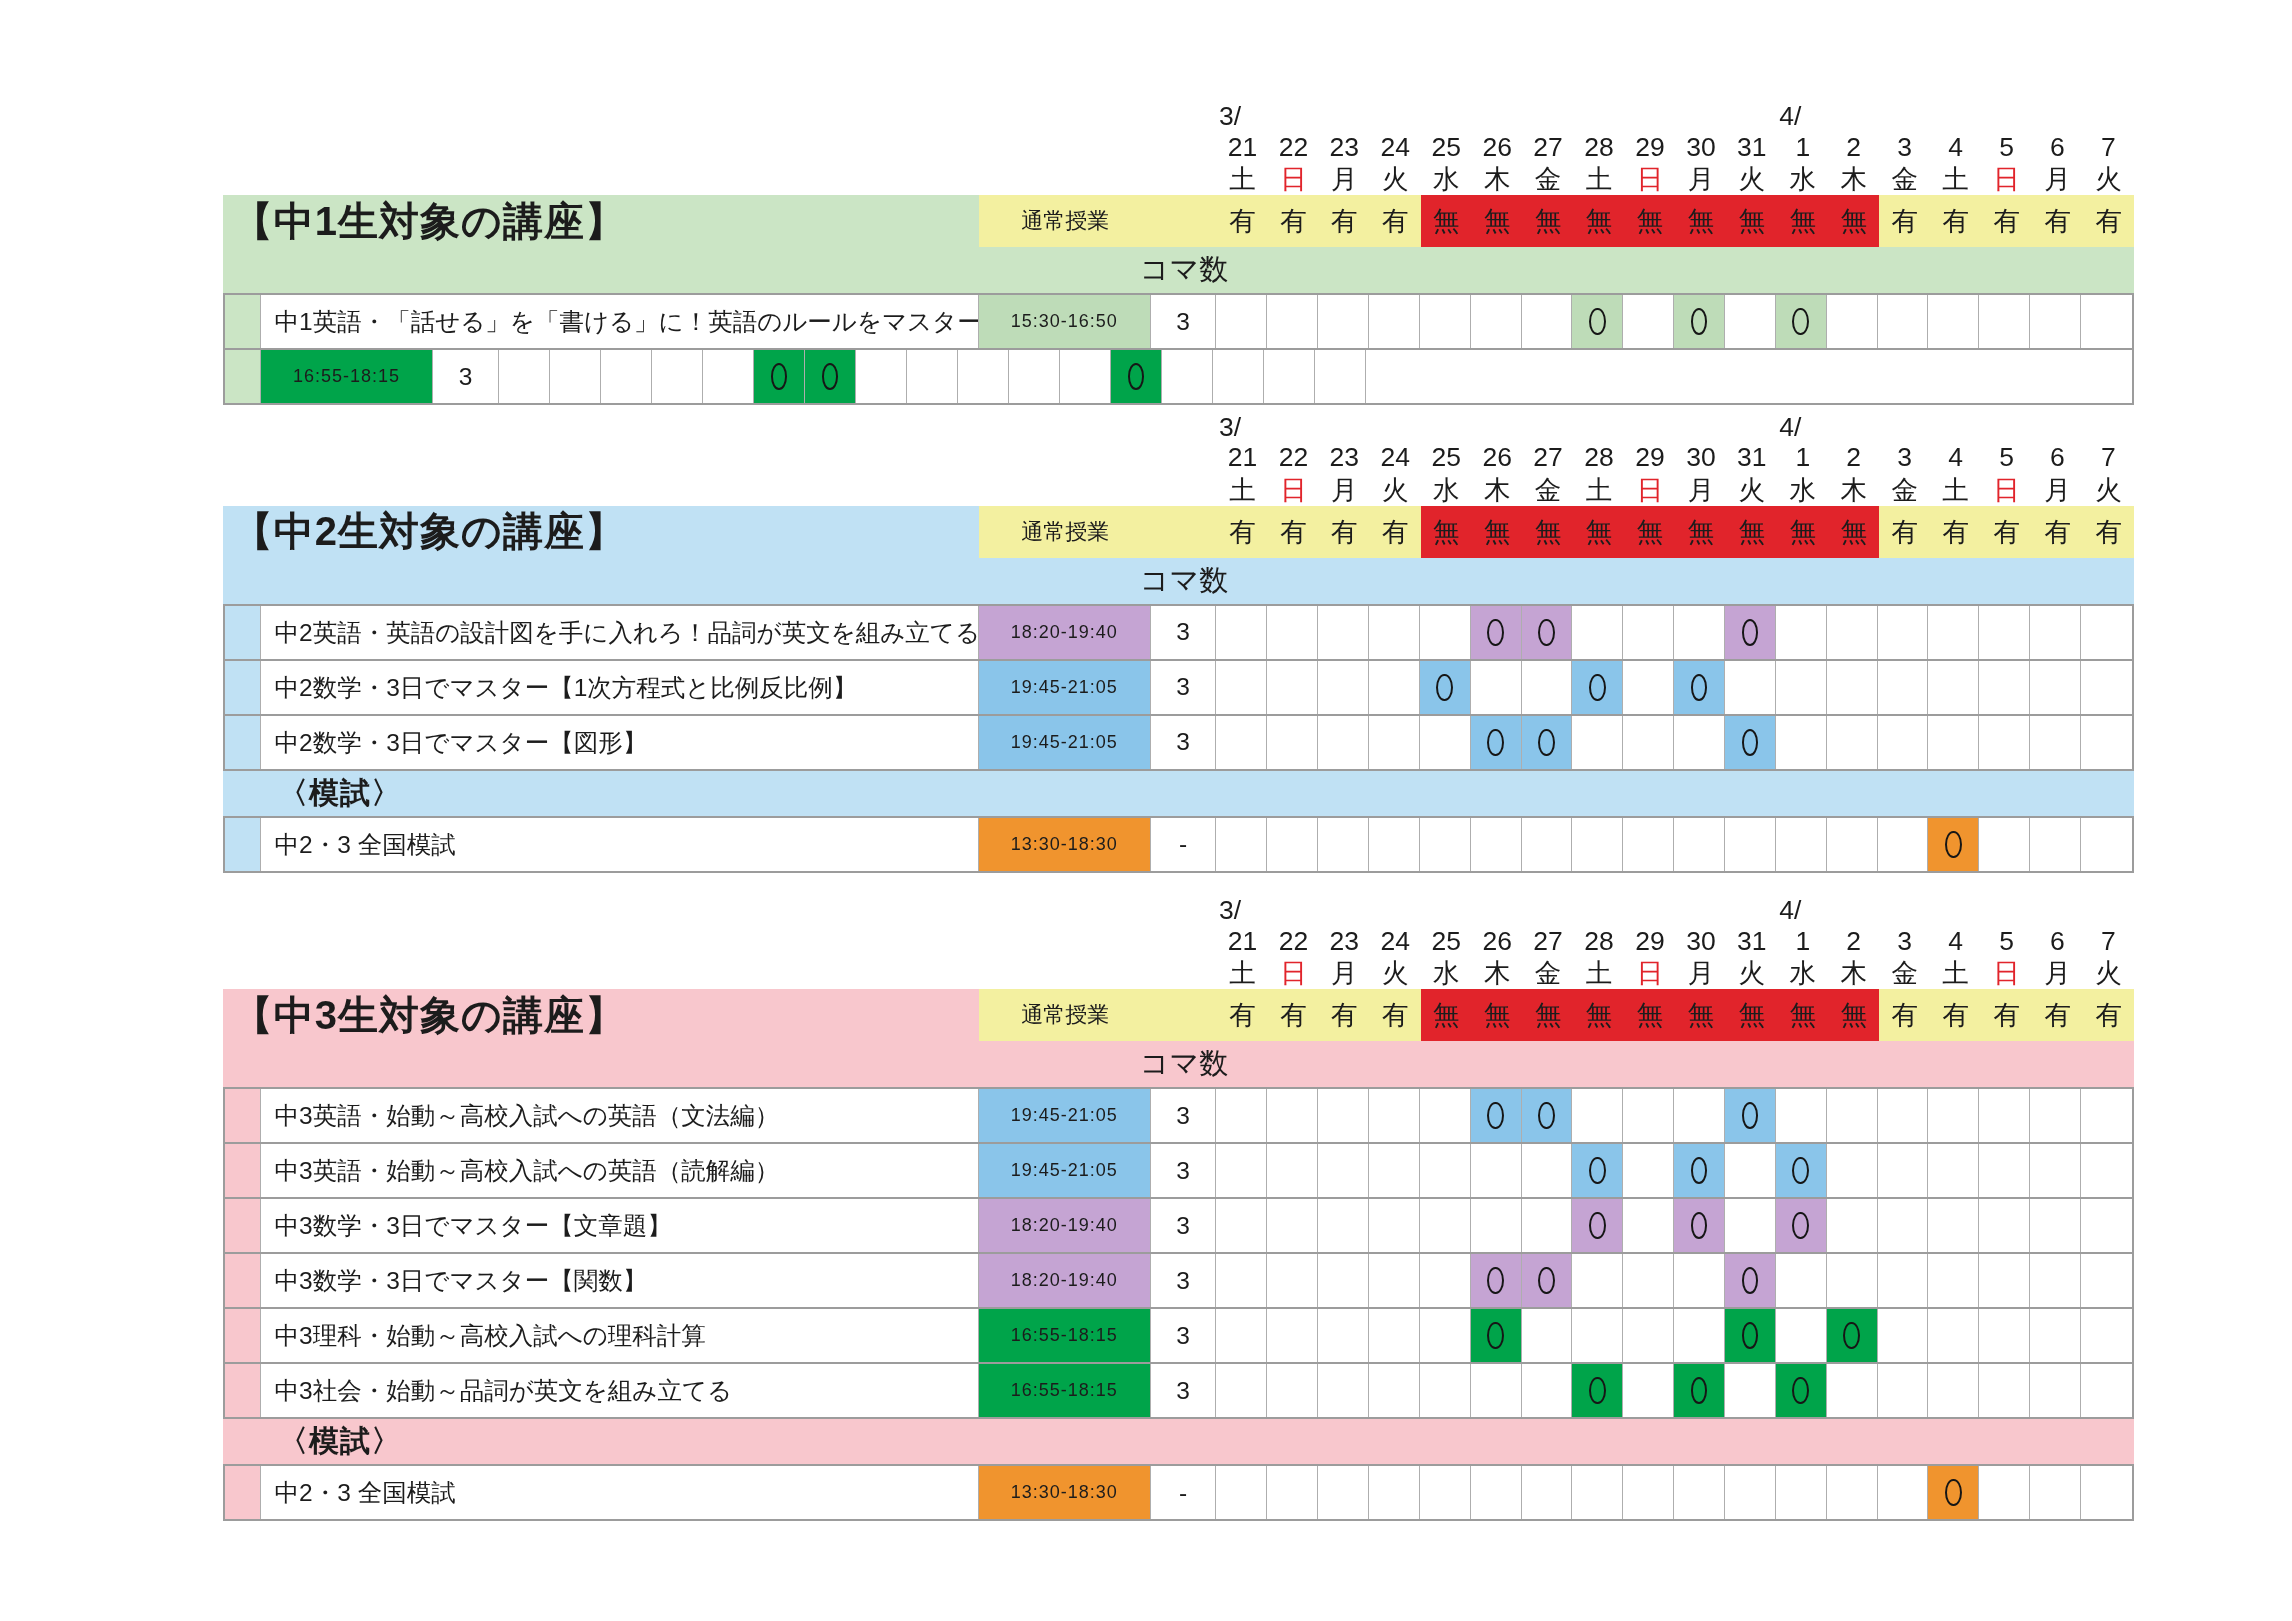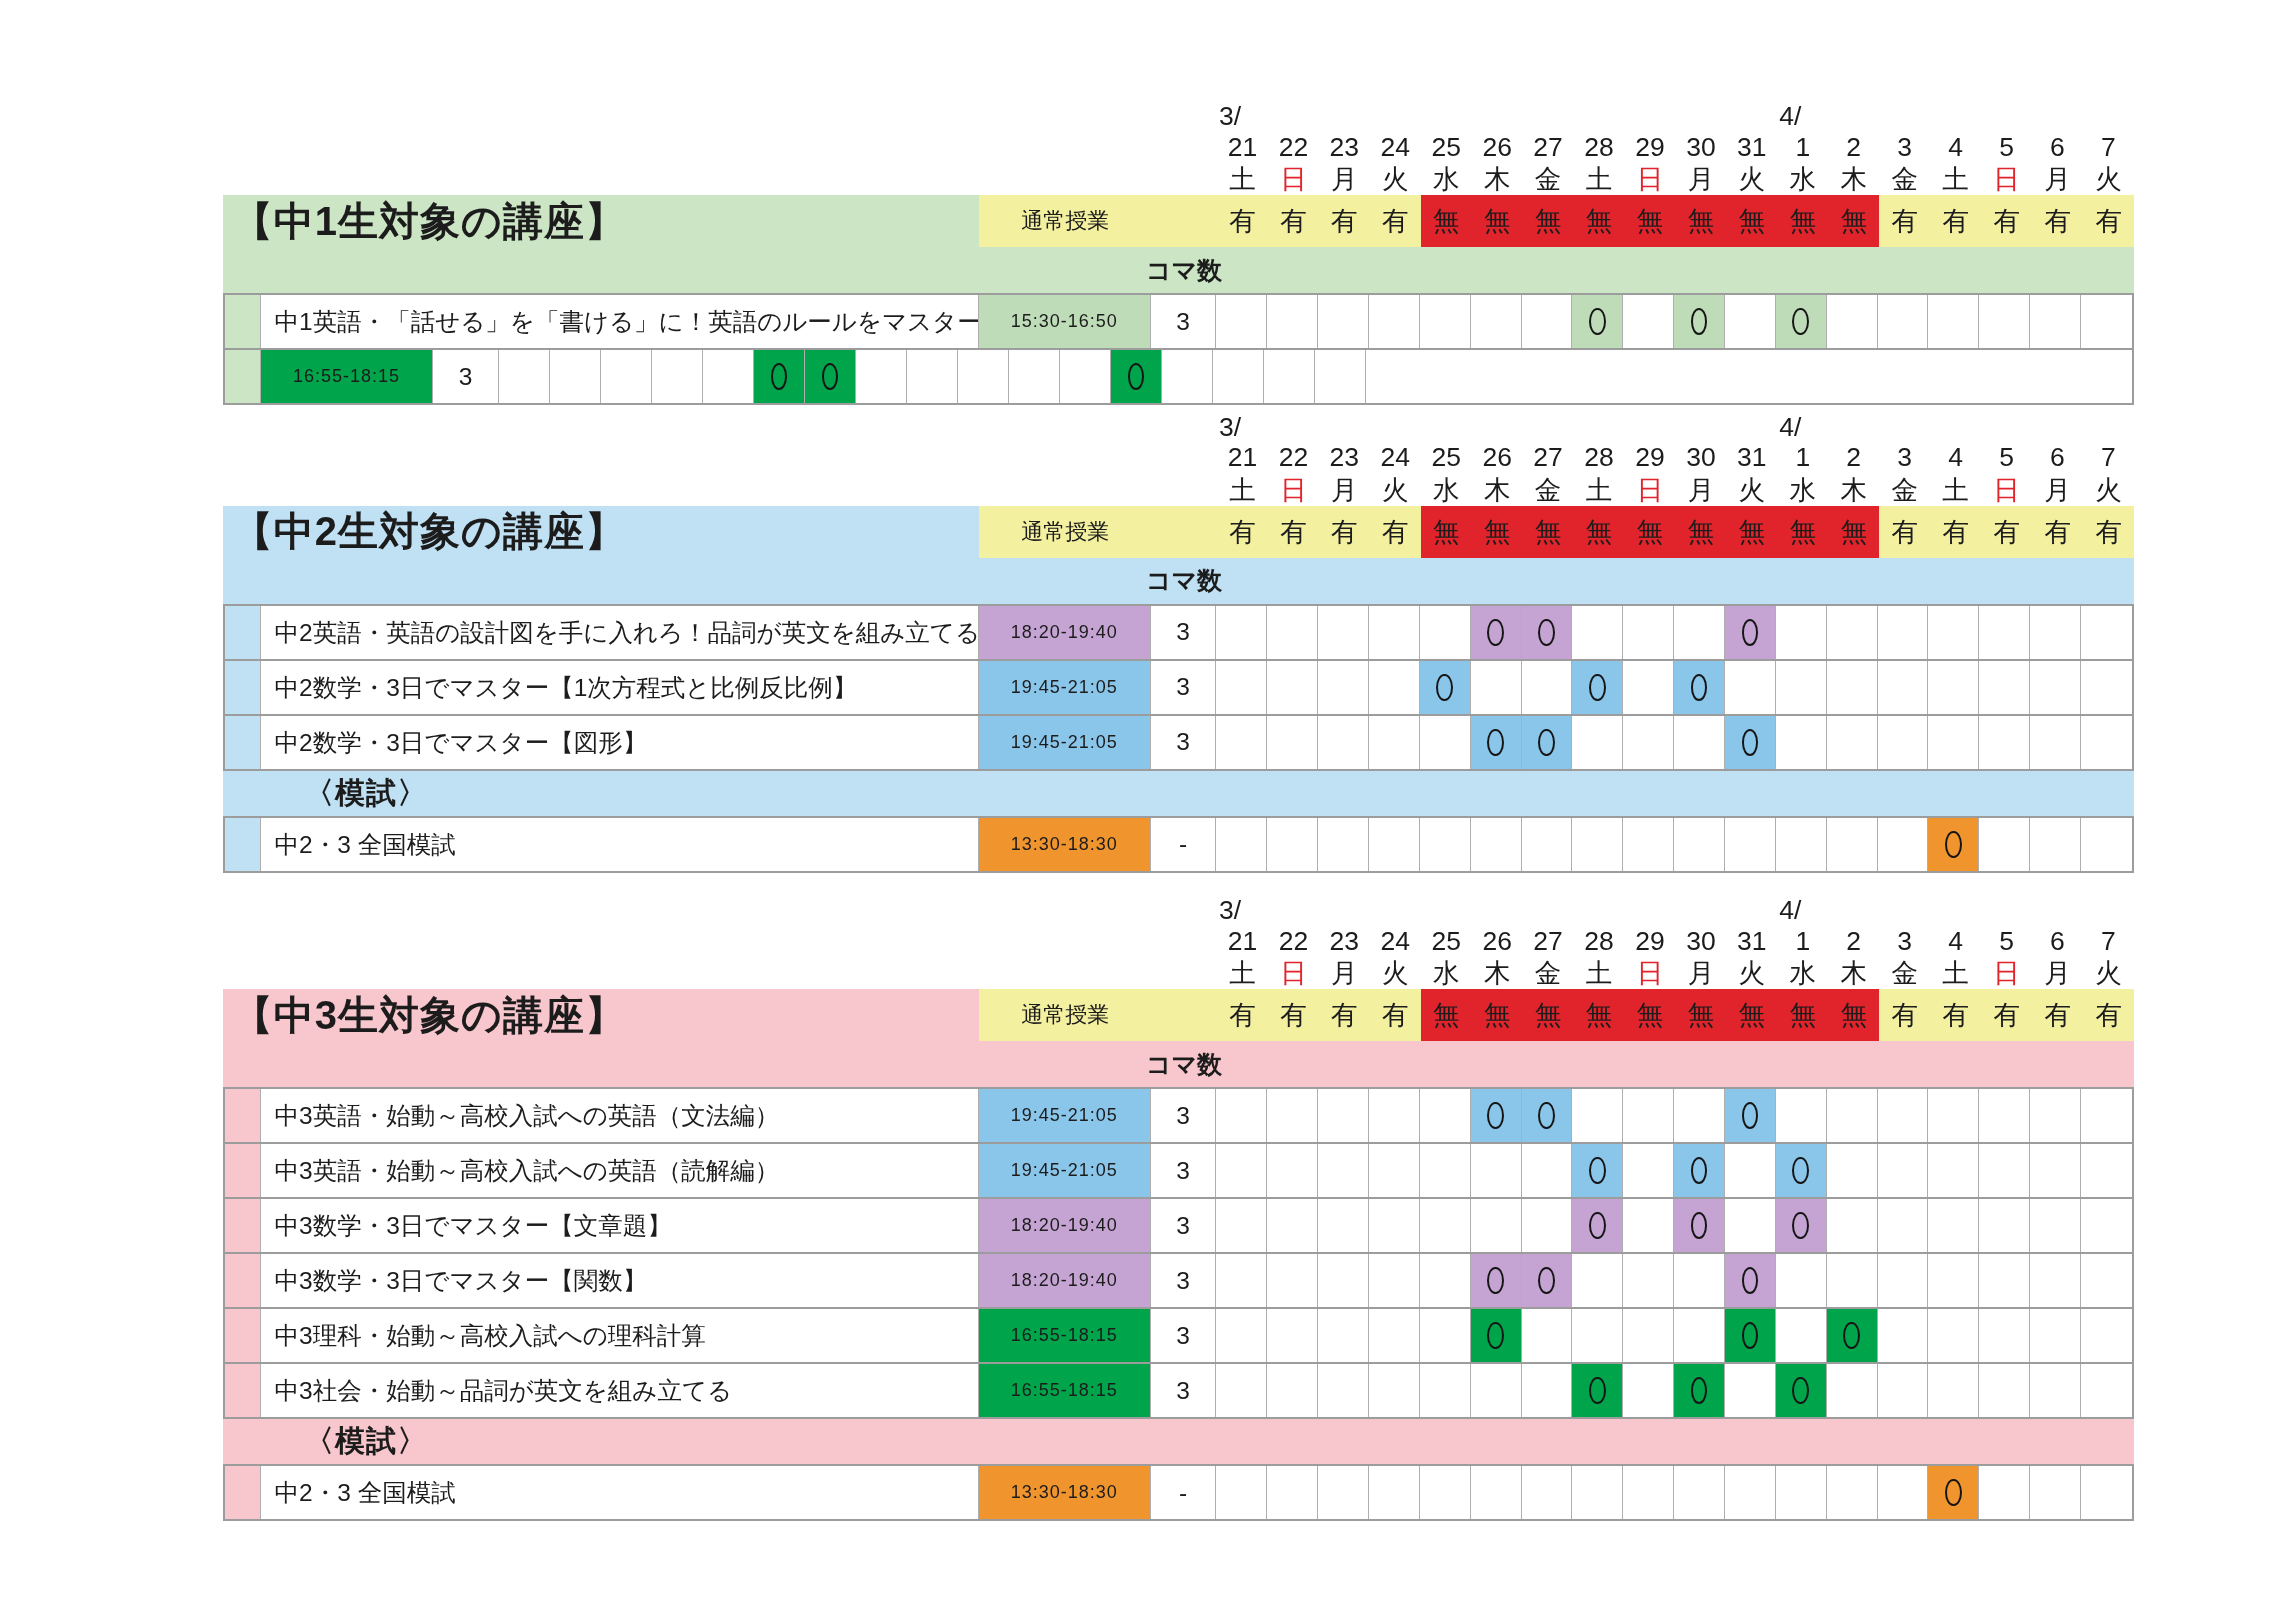--- a/index.html
+++ b/index.html
@@ -38,39 +38,39 @@
   .hreg{width:172px;background:var(--yellow);display:flex;align-items:center;justify-content:center;
         font-size:22px;font-weight:500;}
   .hgap{width:66px;background:var(--yellow);}
   .av{width:51px;display:flex;align-items:center;justify-content:center;font-size:26.5px;}
   .av.on{background:var(--yellow);}
   .av.off{background:var(--red);}
 
   
   .krow{display:flex;height:46px;align-items:center;}
   .kspacer{width:928px;}
-  .klabel{width:66px;display:flex;justify-content:center;font-size:25px;white-space:nowrap;overflow:visible;font-weight:bold;}
+  .klabel{width:66px;display:flex;justify-content:center;font-size:29px;white-space:nowrap;overflow:visible;}
 
   
   .rows{width:1911px;box-sizing:border-box;border:2px solid #9c9c9c;overflow:hidden;}
   .crow{display:flex;height:53px;border-bottom:2px solid #9c9c9c;}
   .rows .crow:last-child{border-bottom:none;}
   .crow > div{box-sizing:border-box;border-right:1px solid #aeaeae;}
   .strip{width:36px;}
   .cname{width:720px;background:#ffffff;display:flex;align-items:center;padding-left:13.7px;
          font-size:24.5px;white-space:nowrap;overflow:hidden;}
   .ctime{width:172px;display:flex;align-items:center;justify-content:center;font-size:18px;letter-spacing:1px;}
   .ckoma{width:66px;background:#ffffff;display:flex;align-items:center;justify-content:center;font-size:24.5px;}
   .day{width:51px;background:#ffffff;display:flex;align-items:center;justify-content:center;}
   .crow > div:last-child{border-right:none;}
   .mark{display:block;width:16.7px;height:27.4px;border:2.9px solid #161616;border-radius:50%;box-sizing:border-box;background:transparent;}
 
   
   .mockband{height:45px;width:1911px;box-sizing:border-box;display:flex;align-items:center;
-            padding-left:81px;font-size:30px;font-weight:bold;letter-spacing:1px;}
+            padding-left:55px;font-size:30px;font-weight:bold;letter-spacing:1px;}
 </style>
 </head>
 <body>
 
 <div class="page">
   <div class="timetable" id="timetable">
       <div class="section s1">
         <div class="date-block">
           <div class="dline monthline">
             <div class="dc">3/</div>

